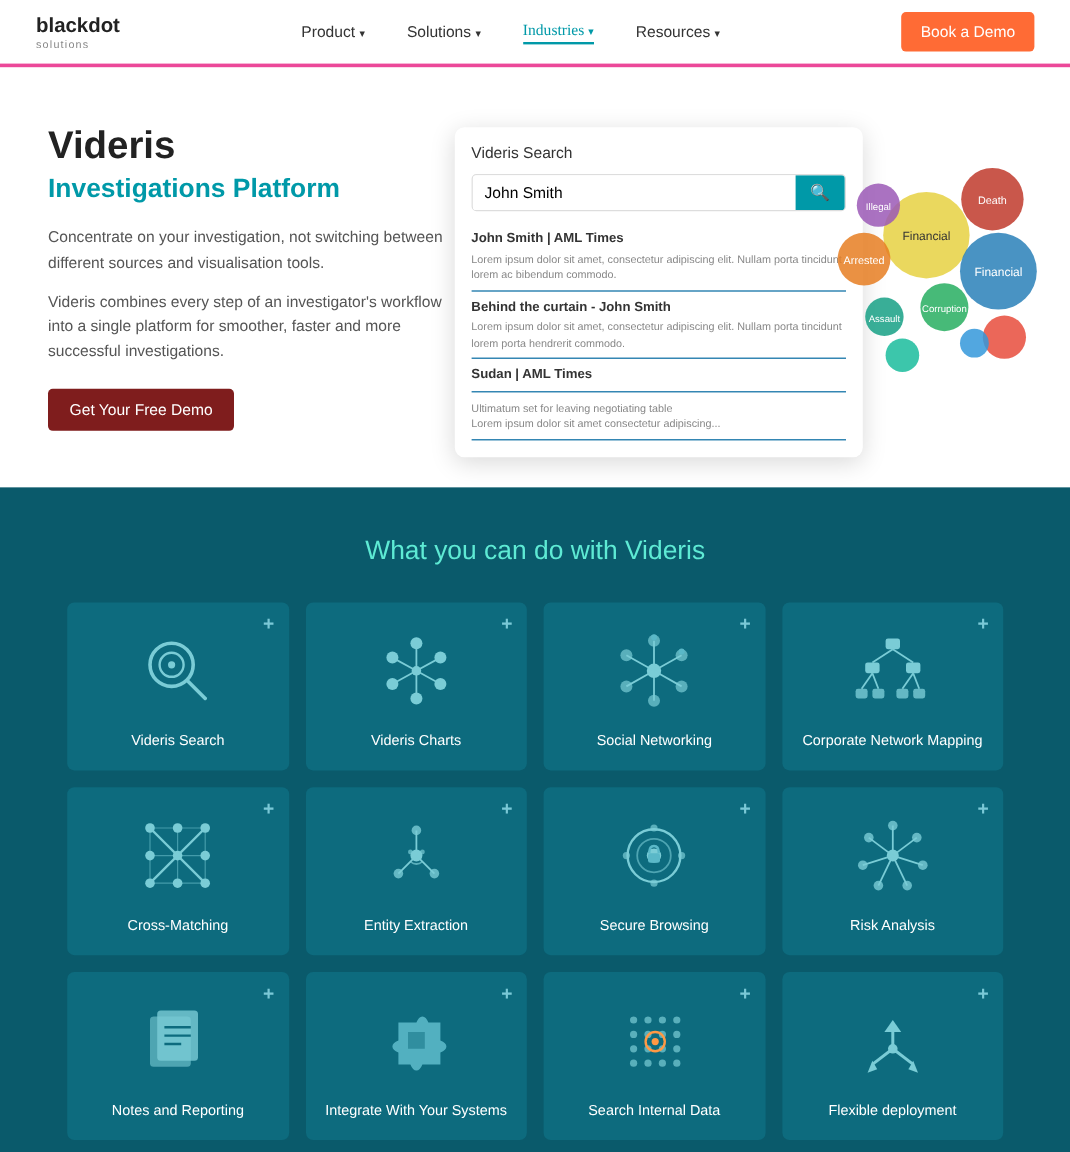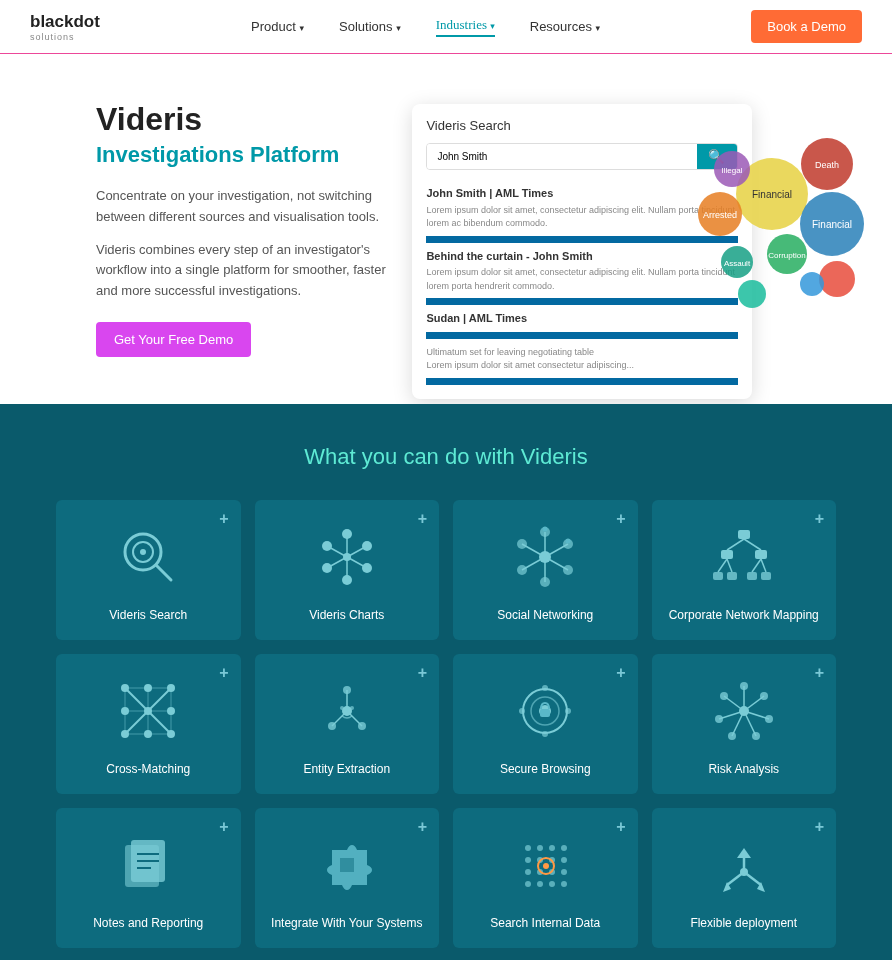--- a/index.html
+++ b/index.html
@@ -1,39 +1,39 @@
 <!DOCTYPE html>
 <html><head>
   <meta charset="utf-8">
   <style>
     * { margin: 0; padding: 0; box-sizing: border-box; }
     body { font-family: Arial, sans-serif; background: #fff; width: 892px; overflow-x: hidden; }
 
     
     nav {
       display: flex; align-items: center; justify-content: space-between;
-      padding: 10px 30px; border-bottom: 1px solid #ec4899; background: #fff;
+      padding: 10px 30px; border-bottom: 3px solid #ec4899; background: #fff;
       position: relative; z-index: 10;
     }
     .btn-demo {
       background: #ff6b35; color: #fff; border: none; padding: 9px 16px;
       border-radius: 4px; font-size: 13px; cursor: pointer;
     }
 
     
     .hero {
-      display: flex; align-items: center; padding: 40px 30px 40px 96px;
+      display: flex; align-items: center; padding: 40px 30px 40px 40px;
       background: #fff; min-height: 300px; position: relative; overflow: hidden; justify-content: center;
     }
     .hero-text { flex: 0 0 40%; }
     .hero-text h1 { font-size: 32px; font-weight: bold; color: #222; margin-bottom: 4px; }
     .hero-text h2 { font-size: 22px; color: #0099a8; font-weight: bold; margin-bottom: 18px; }
     .hero-text p { font-size: 13px; color: #555; line-height: 1.6; margin-bottom: 12px; }
     .btn-hero {
-      background: #d946ef; color: #fff; border: none; padding: 10px 18px;
+      background: #7f1d1d; color: #fff; border: none; padding: 10px 18px;
       border-radius: 4px; font-size: 13px; cursor: pointer; margin-top: 8px;
     }
     .hero-image {
       flex: 0 0 60%; position: relative; height: 270px;
     }
     .search-mockup {
       position: absolute; top: 10px; left: 10px; right: 0;
       background: #fff; border-radius: 8px; box-shadow: 0 4px 20px rgba(0,0,0,0.15);
       padding: 14px; width: 340px;
     }
@@ -41,21 +41,21 @@
     .search-bar {
       display: flex; border: 1px solid #ddd; border-radius: 4px; overflow: hidden; margin-bottom: 10px;
     }
     .search-bar input {
       flex: 1; border: none; padding: 8px 10px; font-size: 13px; outline: none;
     }
     .search-bar button {
       background: #0099a8; color: #fff; border: none; padding: 0 12px; cursor: pointer;
     }
     .search-results { font-size: 10px; color: #555; line-height: 1.5; }
-    .search-result-item { border-bottom: 7px solid #0369a1; padding: 5px 0; }
+    .search-result-item { border-bottom: 1px solid #0369a1; padding: 5px 0; }
     .search-result-item .name { font-weight: bold; color: #333; font-size: 11px; }
     .bubble-chart {
       position: absolute; top: 20px; right: -10px; width: 200px; height: 200px;
     }
 
     
     .features-section {
       background: #0a5a6b; padding: 40px 40px 50px;
     }
     .features-section h2 {
@@ -106,21 +106,21 @@
     <h2>Investigations Platform</h2>
     <p>Concentrate on your investigation, not switching between different sources and visualisation tools.</p>
     <p>Videris combines every step of an investigator's workflow into a single platform for smoother, faster and more successful investigations.</p>
     <button class="btn-hero">Get Your Free Demo</button>
   </div>
   <div class="hero-image">
 
     <div class="search-mockup">
       <div class="search-mockup-title">Videris Search</div>
       <div class="search-bar">
-        <input type="text" value="John Smith" style="border: none; padding: 7px 10px; font-size: 10px; outline: none; flex: 1 1 0%;">
+        <input type="text" value="John Smith" style="border: none; padding: 7px 10px; font-size: 13px; outline: none; flex: 1 1 0%;">
         <button style="background:#0099a8;color:#fff;border:none;padding:0 12px;cursor:pointer;">🔍</button>
       </div>
       <div class="search-results">
         <div class="search-result-item">
           <div class="name">John Smith | AML Times</div>
           <div style="font-size:9px;color:#888;margin-top:2px;">Lorem ipsum dolor sit amet, consectetur adipiscing elit. Nullam porta tincidunt lorem ac bibendum commodo.</div>
         </div>
         <div class="search-result-item">
           <div class="name">Behind the curtain - John Smith</div>
           <div style="font-size:9px;color:#888;margin-top:2px;">Lorem ipsum dolor sit amet, consectetur adipiscing elit. Nullam porta tincidunt lorem porta hendrerit commodo.</div>

